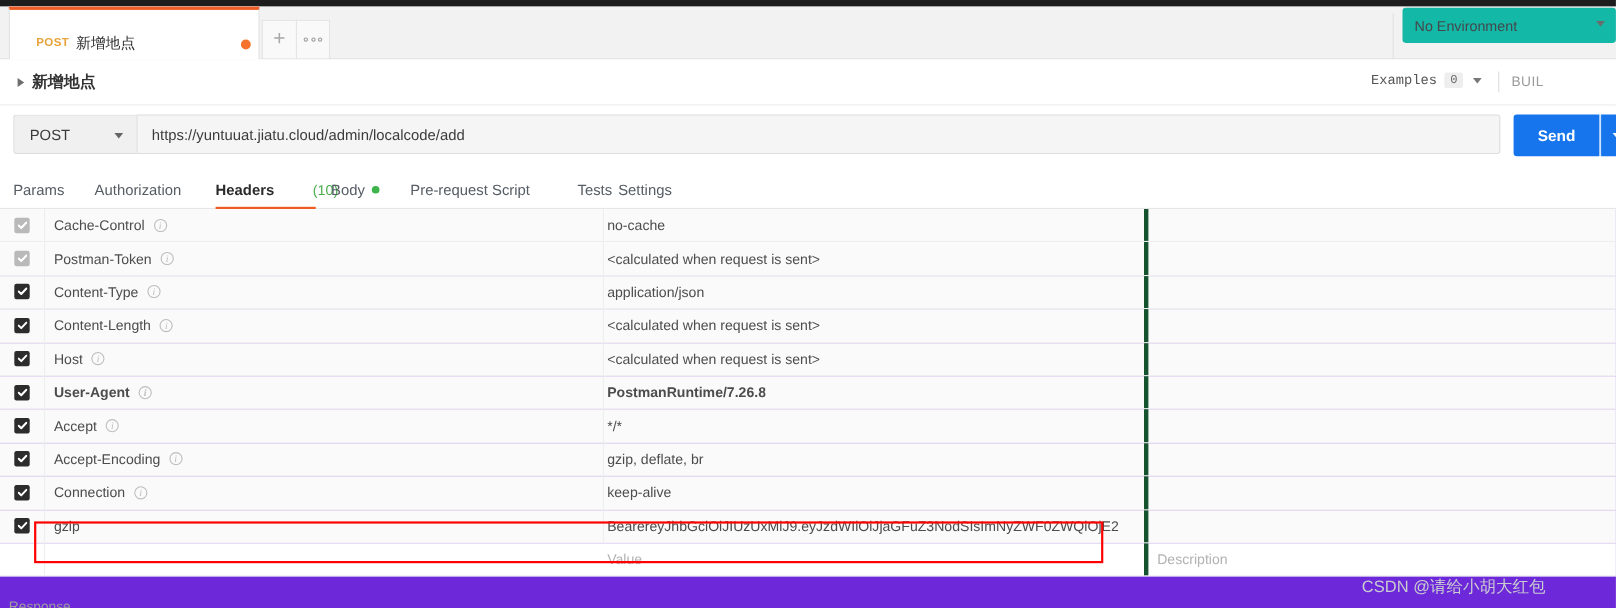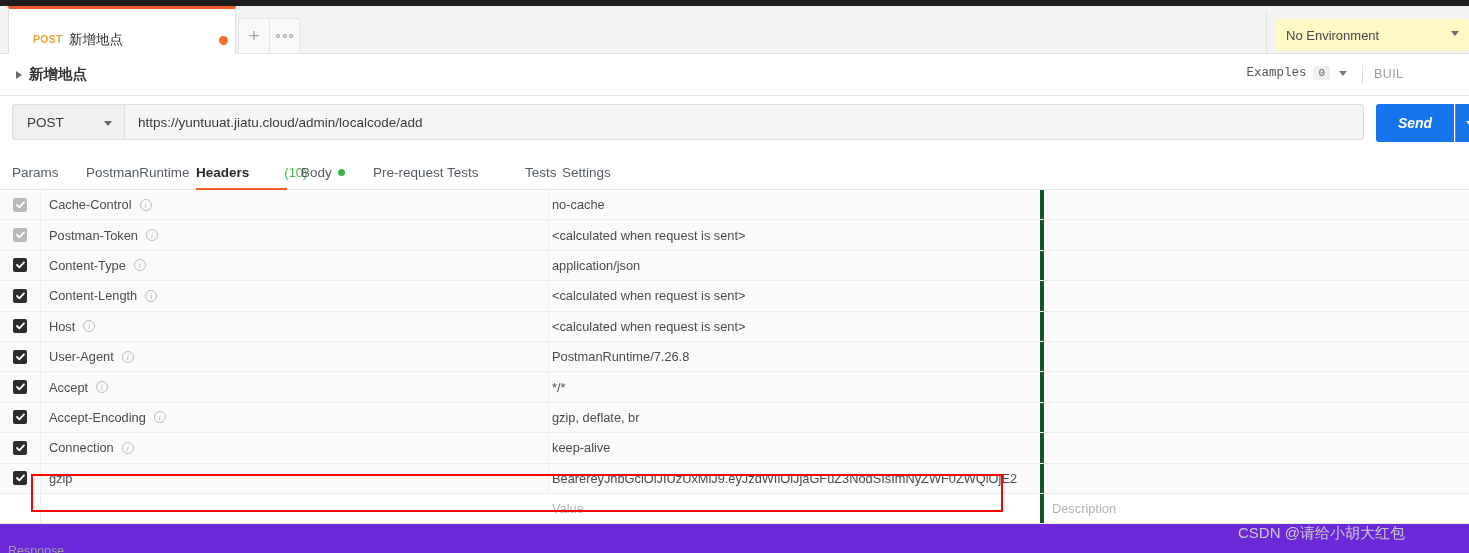--- a/index.html
+++ b/index.html
@@ -63,23 +63,23 @@
     width: 4px; height: 4px; border-radius: 50%;
     border: 1px solid #9d9d9d; display:block;
   }
 
   
   .env-divider {
     position: absolute; top: 6px; left: 1266px;
     width: 1px; height: 48px; background: #e0e0e0;
   }
   .env-select {
-    position: absolute; top: 13px; left: 1275px;
+    position: absolute; top: 1px; left: 1275px;
     width: 194px; height: 32px;
-    background: #fef9c3;
+    background: #14b8a6;
     border-radius: 3px;
     display: flex; align-items: center;
   }
   .env-label {
     font-size: 13px; color: #44484c; padding-left: 11px;
     white-space: nowrap;
   }
   .env-caret {
     position: absolute; right: 10px; top: 12px;
     width: 0; height: 0;
@@ -171,21 +171,21 @@
   .url-text {
     font-size: 13.5px; color: #3b3b3b; padding-left: 13px;
     white-space: nowrap; overflow: hidden;
   }
   .send-btn {
     position: absolute; top: 8px; left: 1376px;
     width: 78px; height: 38px;
     background: #1675ec;
     border-radius: 3px 0 0 3px;
     display: flex; align-items: center; justify-content: center;
-    color: #ffffff; font-size: 14px; font-weight: bold; font-style: italic;
+    color: #ffffff; font-size: 14px; font-weight: bold;
   }
   .send-caret-btn {
     position: absolute; top: 8px; left: 1455px;
     width: 28px; height: 38px;
     background: #1675ec;
     border-left: 1px solid #3e8ef0;
     border-radius: 0 3px 3px 0;
     display: flex; align-items: center; justify-content: center;
   }
   .send-caret {
@@ -361,33 +361,33 @@
   <div class="send-caret-btn">
     <span class="send-caret"></span>
   </div>
 </div>
 
 <div class="reqtabs" id="reqtabs">
     <div class="reqtab" style="left: 12px;">
       <span>Params</span>
     </div>
     <div class="reqtab" style="left: 86px;">
-      <span>PostmanRuntime</span>
+      <span>Authorization</span>
     </div>
     <div class="reqtab active" style="left: 196px;">
       <span>Headers</span>
       <span class="count">(10)</span>
       <span class="reqtab-underline" style="width: 91px;"></span>
     </div>
     <div class="reqtab" style="left: 301px;">
       <span>Body</span>
       <span class="greendot"></span>
     </div>
     <div class="reqtab" style="left: 373px;">
-      <span>Pre-request Tests</span>
+      <span>Pre-request Script</span>
     </div>
     <div class="reqtab" style="left: 525px;">
       <span>Tests</span>
     </div>
     <div class="reqtab" style="left: 562px;">
       <span>Settings</span>
     </div>
   </div>
 
 <div class="table" id="headers-table">
@@ -479,21 +479,21 @@
         <span class="celltext">Host</span>
         <span class="info-icon">i</span>
       </div>
       <div class="col-val">
         <span class="celltext">&lt;calculated when request is sent&gt;</span>
       </div>
       <div class="col-desc">
         <span class="celltext"></span>
       </div>
     </div>
-    <div class="trow" style="top: 152px;">
+    <div class="trow" style="top: 152px; font-weight: bold;">
       <div class="col-check">
         <span class="cbox">
           <svg width="9" height="8" viewBox="0 0 9 8">
             <path d="M1 4 L3.3 6.3 L8 1.3" stroke="#ffffff" stroke-width="1.8" fill="none" stroke-linecap="round" stroke-linejoin="round"></path>
           </svg>
         </span>
       </div>
       <div class="col-key">
         <span class="celltext">User-Agent</span>
         <span class="info-icon">i</span>

